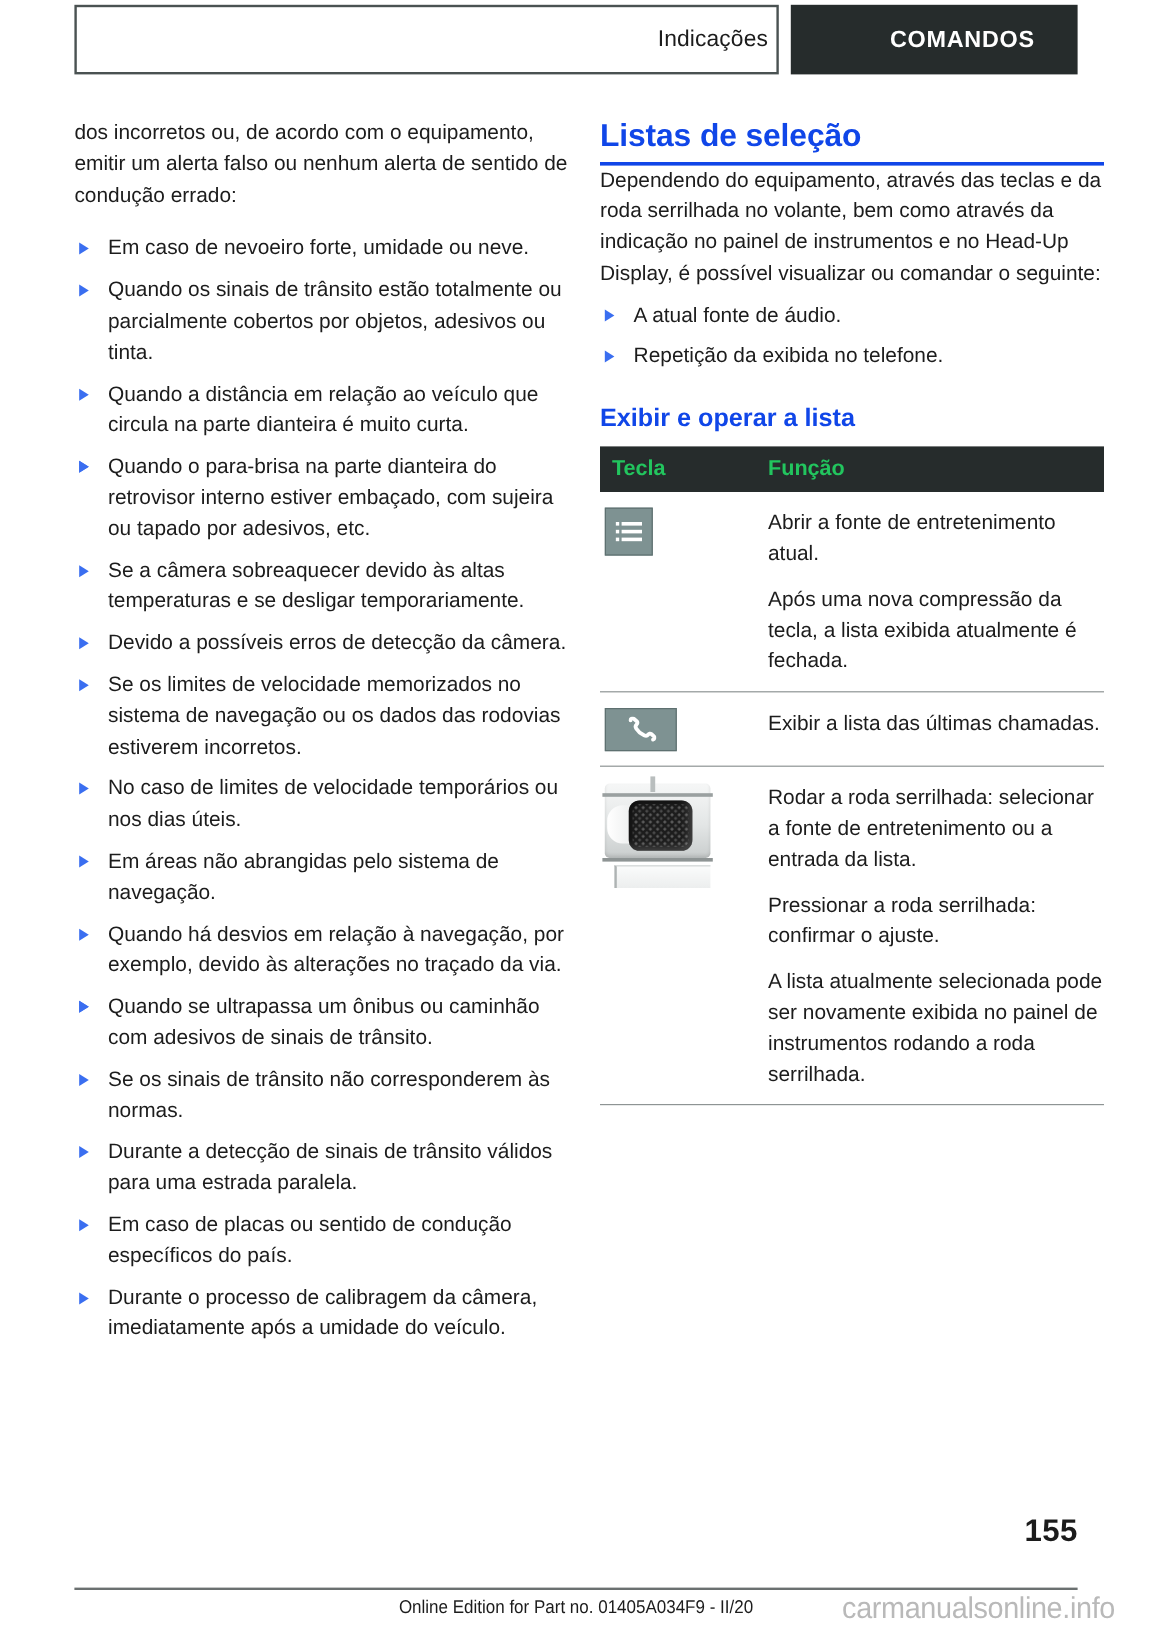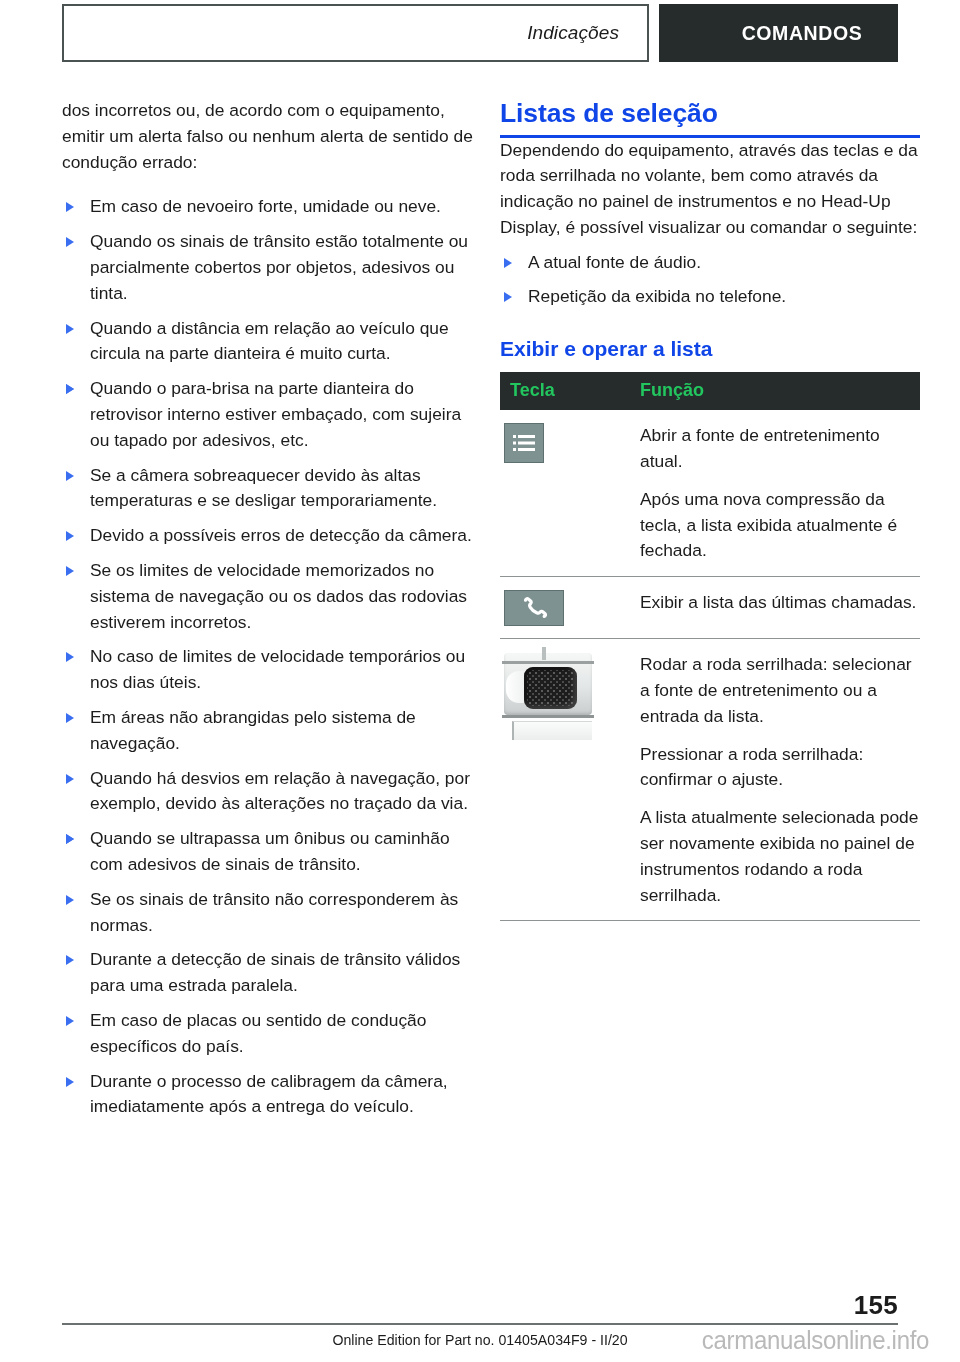--- a/index.html
+++ b/index.html
@@ -23,22 +23,21 @@
     display: flex;
     align-items: stretch;
   }
   .header-tab-left {
     flex: 0 0 587px;
     border: 2px solid #4a5252;
     background: #ffffff;
     display: flex;
     align-items: center;
     justify-content: flex-end;
-    padding-right: 28px;
-    font-style: italic;
+    padding-right: 7px;
   }
   .header-tab-left span {
     font-size: 19px;
     color: #1c1c1c;
     letter-spacing: .1px;
   }
   .header-gap { flex: 0 0 10px; }
   .header-tab-right {
     flex: 1 1 auto;
     background: #262c2c;
@@ -223,21 +222,21 @@
 
   
   .footer-rule {
     position: absolute;
     left: 62px; top: 1323px;
     width: 836px; height: 2px;
     background: #6b7070;
   }
   .page-number {
     position: absolute;
-    right: 62px; top: 1290px;
+    right: 62px; top: 1260px;
     font-size: 26px;
     font-weight: bold;
     color: #1c1c1c;
     letter-spacing: .3px;
   }
   .footer-text {
     position: absolute;
     left: 0; top: 1331px;
     width: 960px;
     text-align: center;
@@ -280,21 +279,21 @@
     <li><span class="tri"></span><span>Devido a possíveis erros de detecção da câmera.</span></li>
     <li><span class="tri"></span><span>Se os limites de velocidade memorizados no sistema de navegação ou os dados das rodovias estiverem incorretos.</span></li>
     <li><span class="tri"></span><span>No caso de limites de velocidade temporários ou nos dias úteis.</span></li>
     <li><span class="tri"></span><span>Em áreas não abrangidas pelo sistema de navegação.</span></li>
     <li><span class="tri"></span><span>Quando há desvios em relação à navegação, por exemplo, devido às alterações no traçado da via.</span></li>
     <li><span class="tri"></span></li>
     <li><span class="tri"></span><span>Quando se ultrapassa um ônibus ou caminhão com adesivos de sinais de trânsito.</span></li>
     <li><span class="tri"></span><span>Se os sinais de trânsito não corresponderem às normas.</span></li>
     <li><span class="tri"></span><span>Durante a detecção de sinais de trânsito válidos para uma estrada paralela.</span></li>
     <li><span class="tri"></span><span>Em caso de placas ou sentido de condução específicos do país.</span></li>
-    <li><span class="tri"></span><span>Durante o processo de calibragem da câmera, imediatamente após a entrega do veículo.</span></li>
+    <li><span class="tri"></span><span>Durante o processo de calibragem da câmera, imediatamente após a umidade do veículo.</span></li>
   </ul>
 </div>
 
 <div class="col col-right">
 
   <h1 class="h-main">Listas de seleção</h1>
   <div class="rule-main"></div>
 
   <p class="body">Dependendo do equipamento, através das teclas e da roda serrilhada no volante, bem como através da indicação no painel de instrumentos e no Head-Up Display, é possível visualizar ou comandar o seguinte:</p>
 

